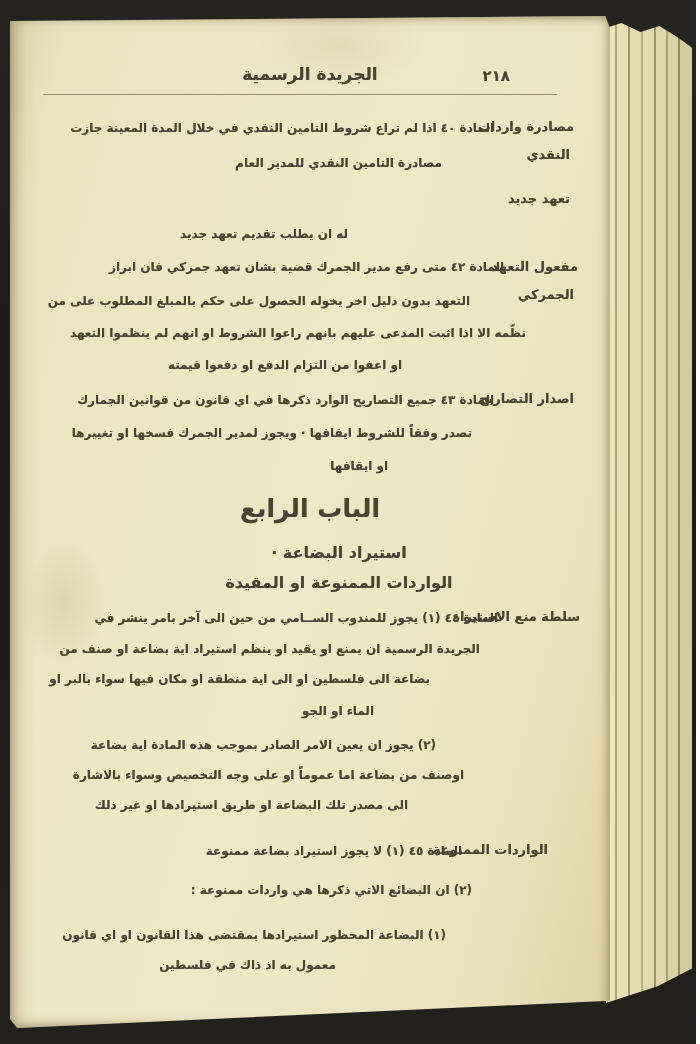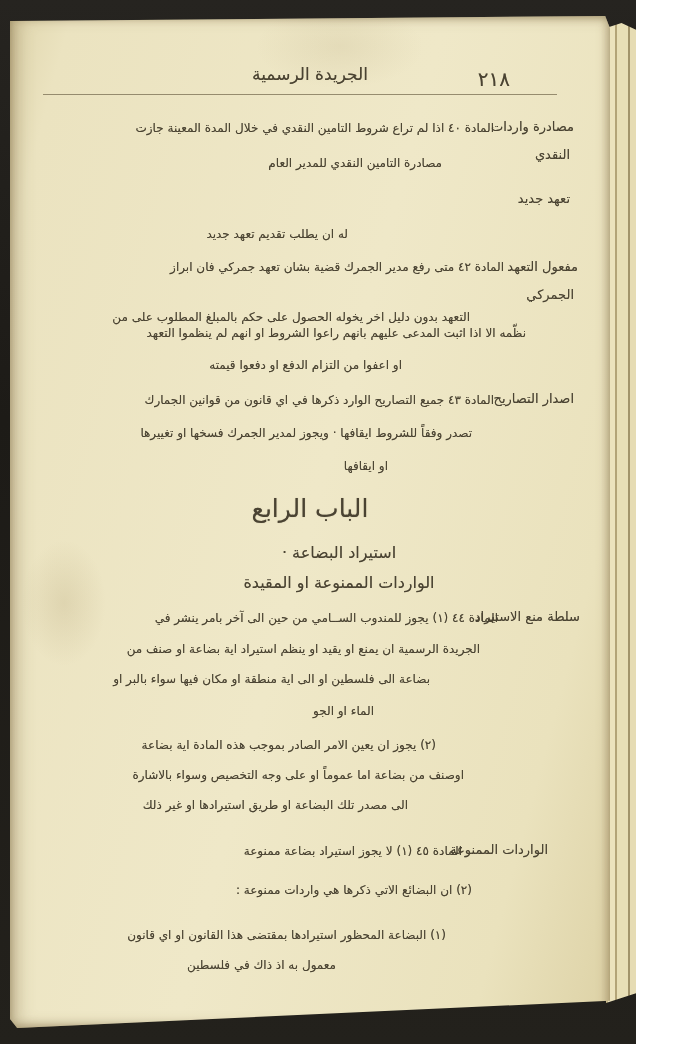--- a/index.html
+++ b/index.html
@@ -2,24 +2,25 @@
 <html lang="ar"><head>
 <meta charset="utf-8">
 <style>
   html,body{margin:0;padding:0;}
   body{
     width:700px;height:1044px;
     font-family:"DejaVu Sans",sans-serif;
     overflow:hidden;
   }
   .photo{
-    position:relative;width:636px;height:1044px;
+    position:relative;width:696px;height:1044px;
     background:#211f1a;
     background-image:linear-gradient(180deg,#262420 0,#1d1b17 40%,#23211c 100%);
     overflow:hidden;
+    font-weight:bold;
   }
   
   .page-stack{
     position:absolute;left:606px;top:22px;width:86px;height:988px;
     background:linear-gradient(90deg,
       #c8ba8d 0 2px,#ece3bd 2px 9px,#b3a477 9px 11px,#e8dfb6 11px 22px,
       #a2946a 22px 24px,#e6dcb4 24px 35px,#baab7d 35px 37px,#e3d9b0 37px 48px,
       #9f9167 48px 50px,#e0d6ac 50px 60px,#b0a175 60px 62px,#dcd2a8 62px 72px,
       #968858 72px 74px,#d6cba0 74px 86px);
     clip-path:polygon(0 0.6%,18% 0.1%,40% 1%,62% 0.4%,84% 1.6%,100% 2.6%,
@@ -38,21 +39,21 @@
                inset -5px 0 10px rgba(140,120,80,0.28),
                inset 0 -4px 9px rgba(120,100,60,0.25);
     color:#4a4332;
   }
   .hdr-title{
     position:absolute;top:48px;left:0;width:100%;text-align:center;
     font-size:17px;direction:rtl;
     text-shadow:0 0 0.6px rgba(74,67,50,0.55);
   }
   .hdr-pagenum{
-    position:absolute;top:51px;right:100px;font-size:20px;direction:rtl;
+    position:absolute;top:51px;right:100px;font-size:15px;direction:rtl;
     text-shadow:0 0 0.5px rgba(74,67,50,0.5);
     text-align:center;
   }
   .hdr-rule{
     position:absolute;top:78px;left:33px;width:514px;height:1px;
     background:#867b5f;opacity:0.85;
   }
   .bline{
     position:absolute;direction:rtl;white-space:nowrap;text-align:center;
     font-size:12px;line-height:26px;
@@ -96,21 +97,21 @@
     <div class="mlabel" style="top:372px;right:36px;">اصدار التصاريح</div>
     <div class="mlabel" style="top:590px;right:30px;">سلطة منع الاستيراد</div>
     <div class="mlabel" style="top:823px;right:62px;">الواردات الممنوعة</div>
 
     <div class="bline" style="top:99px;right:116px;">المادة ٤٠    اذا لم تراع شروط التامين النقدي في خلال المدة المعينة جازت</div>
     <div class="bline" style="top:134px;right:168px;">مصادرة التامين النقدي للمدير العام</div>
 
     <div class="bline" style="top:205px;right:262px;">له ان يطلب تقديم تعهد جديد</div>
 
     <div class="bline" style="top:238px;right:106px;">المادة ٤٢    متى رفع مدير الجمرك قضية بشان تعهد جمركي فان ابراز</div>
-    <div class="bline" style="top:272px;right:140px;margin-top:16px;">التعهد بدون دليل اخر يخوله الحصول على حكم بالمبلغ المطلوب على من</div>
+    <div class="bline" style="top:272px;right:140px;">التعهد بدون دليل اخر يخوله الحصول على حكم بالمبلغ المطلوب على من</div>
     <div class="bline" style="top:304px;right:84px;margin-left:16px;">نظّمه الا اذا اثبت المدعى عليهم بانهم راعوا الشروط او انهم لم ينظموا التعهد</div>
     <div class="bline" style="top:336px;right:208px;">او اعفوا من التزام الدفع او دفعوا قيمته</div>
 
     <div class="bline" style="top:371px;right:116px;">المادة ٤٣    جميع التصاريح الوارد ذكرها في اي قانون من قوانين الجمارك</div>
     <div class="bline" style="top:404px;right:138px;">تصدر وفقاً للشروط ايقافها · ويجوز لمدير الجمرك فسخها او تغييرها</div>
     <div class="bline" style="top:437px;right:222px;">او ايقافها</div>
 
     <div class="chapter" style="top:474px;">الباب الرابع</div>
     <div class="subhead" style="top:524px;">استيراد البضاعة ·</div>
     <div class="subhead" style="top:554px;">الواردات الممنوعة او المقيدة</div>

